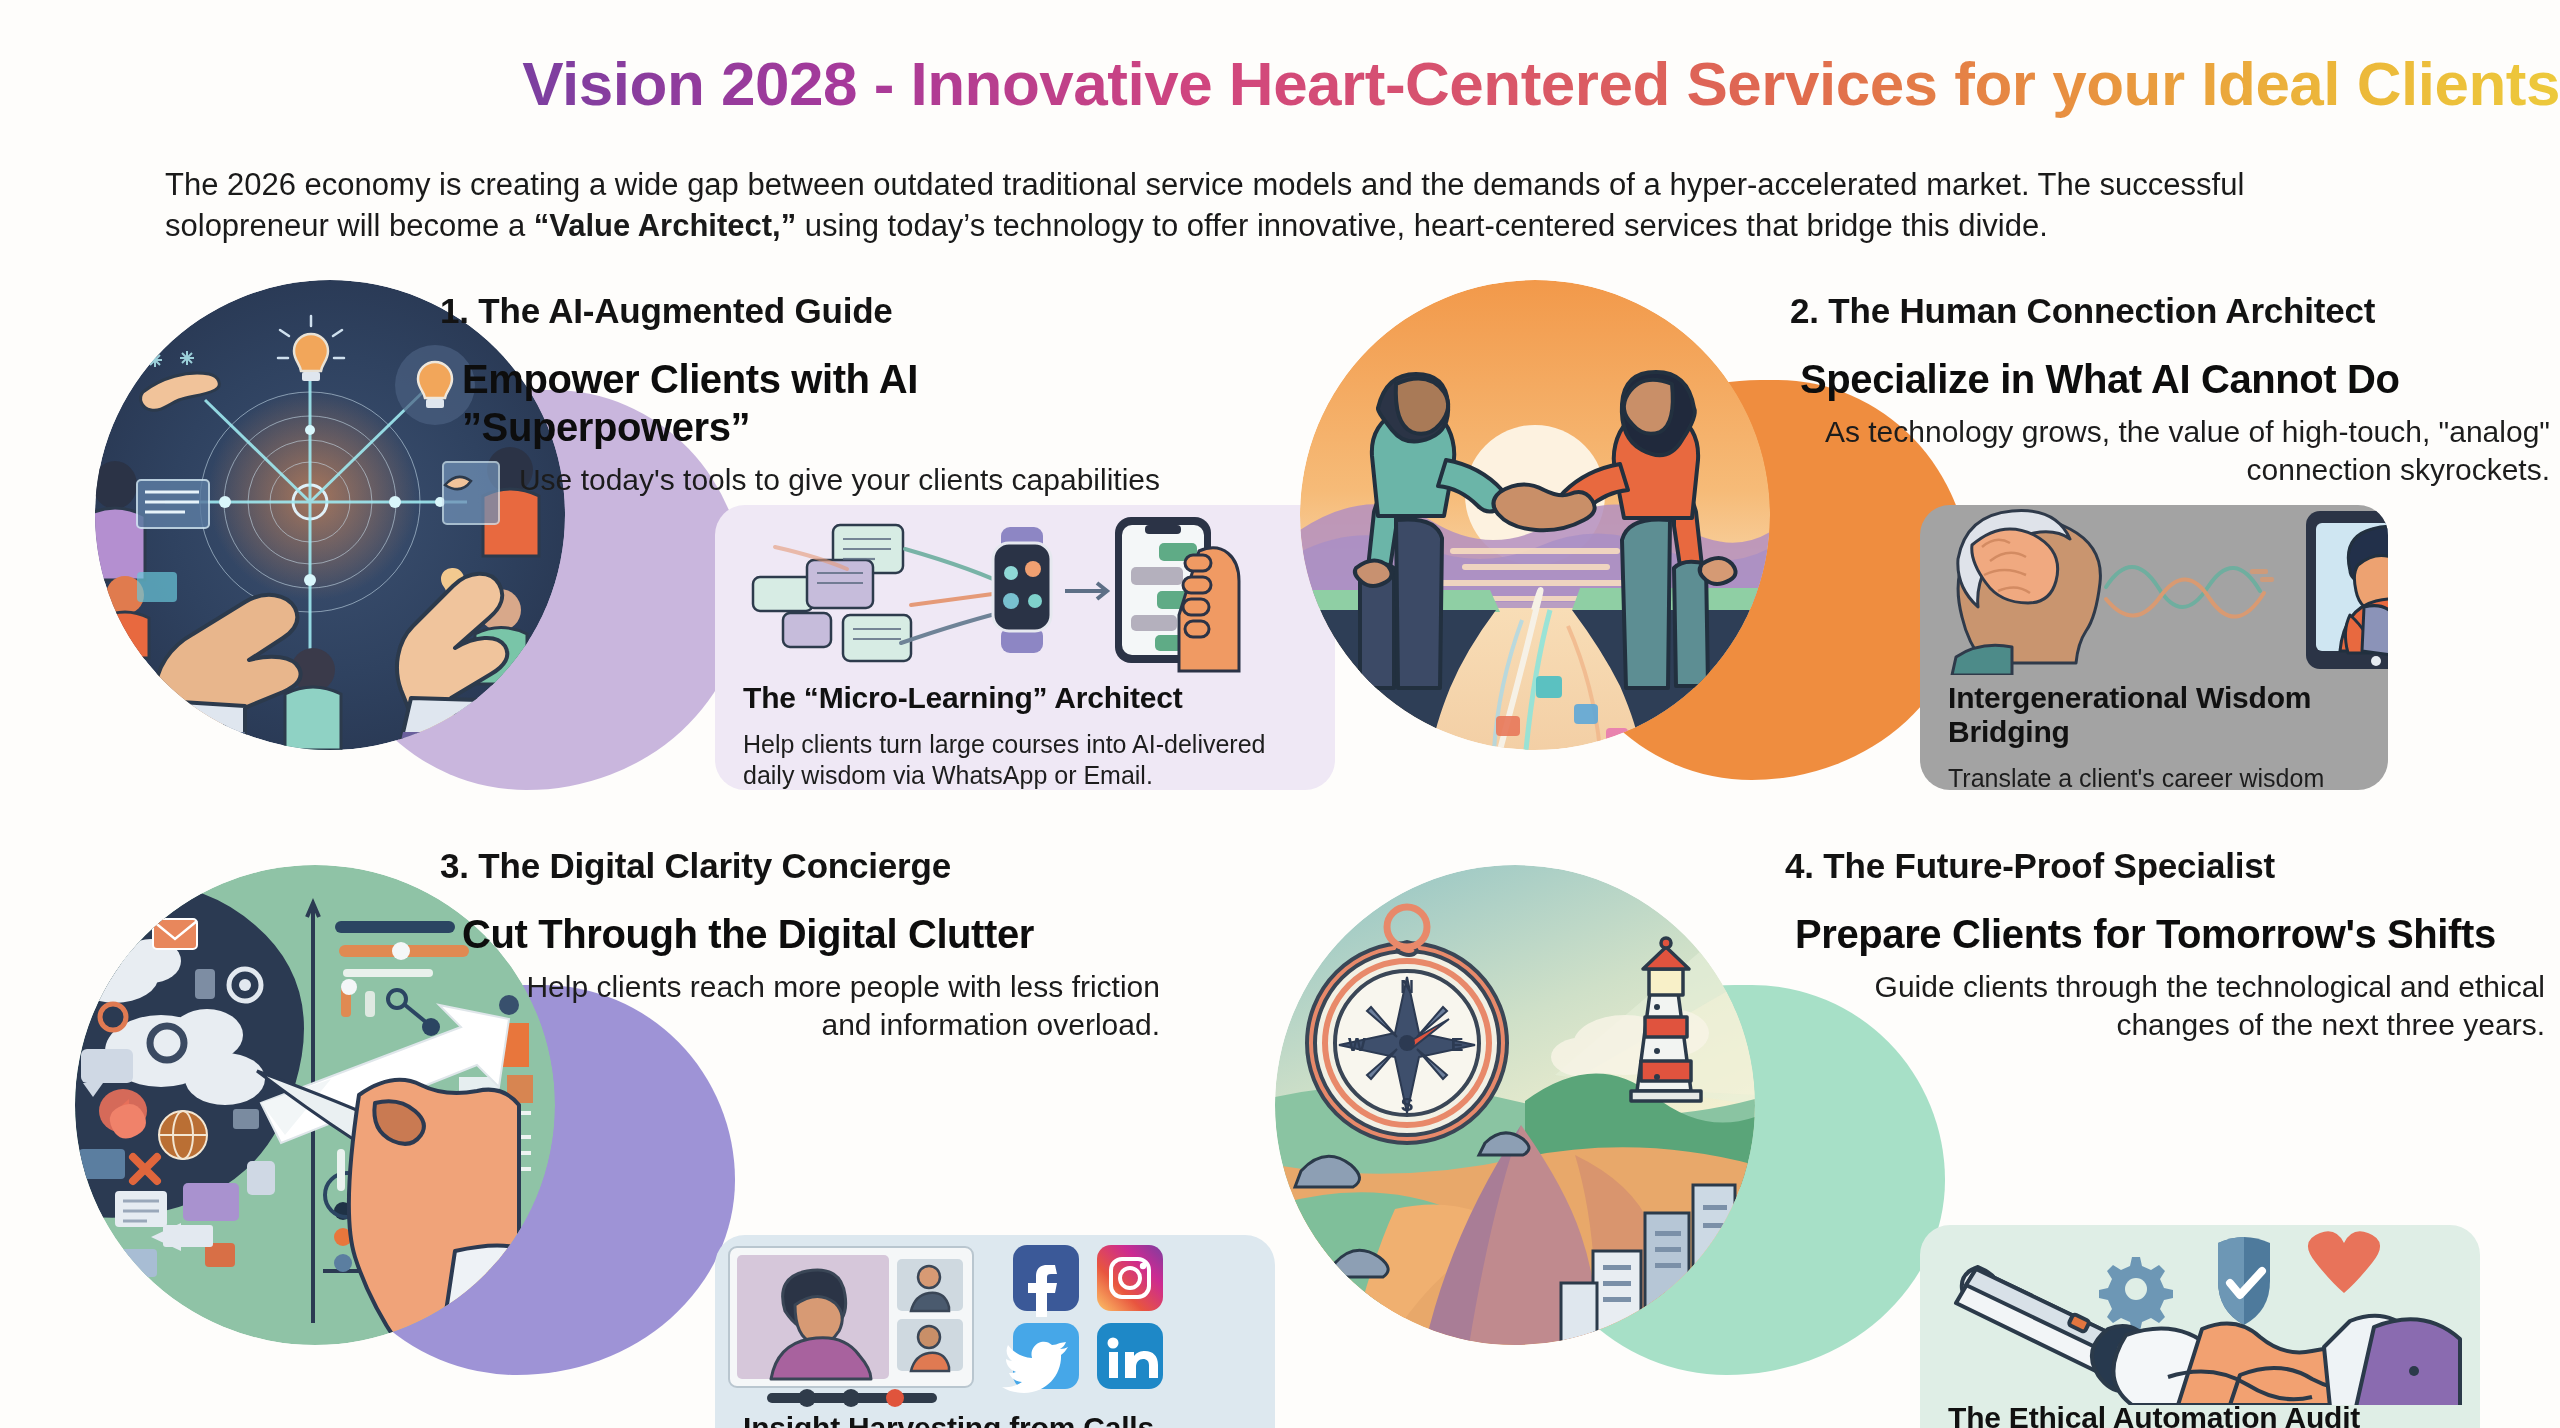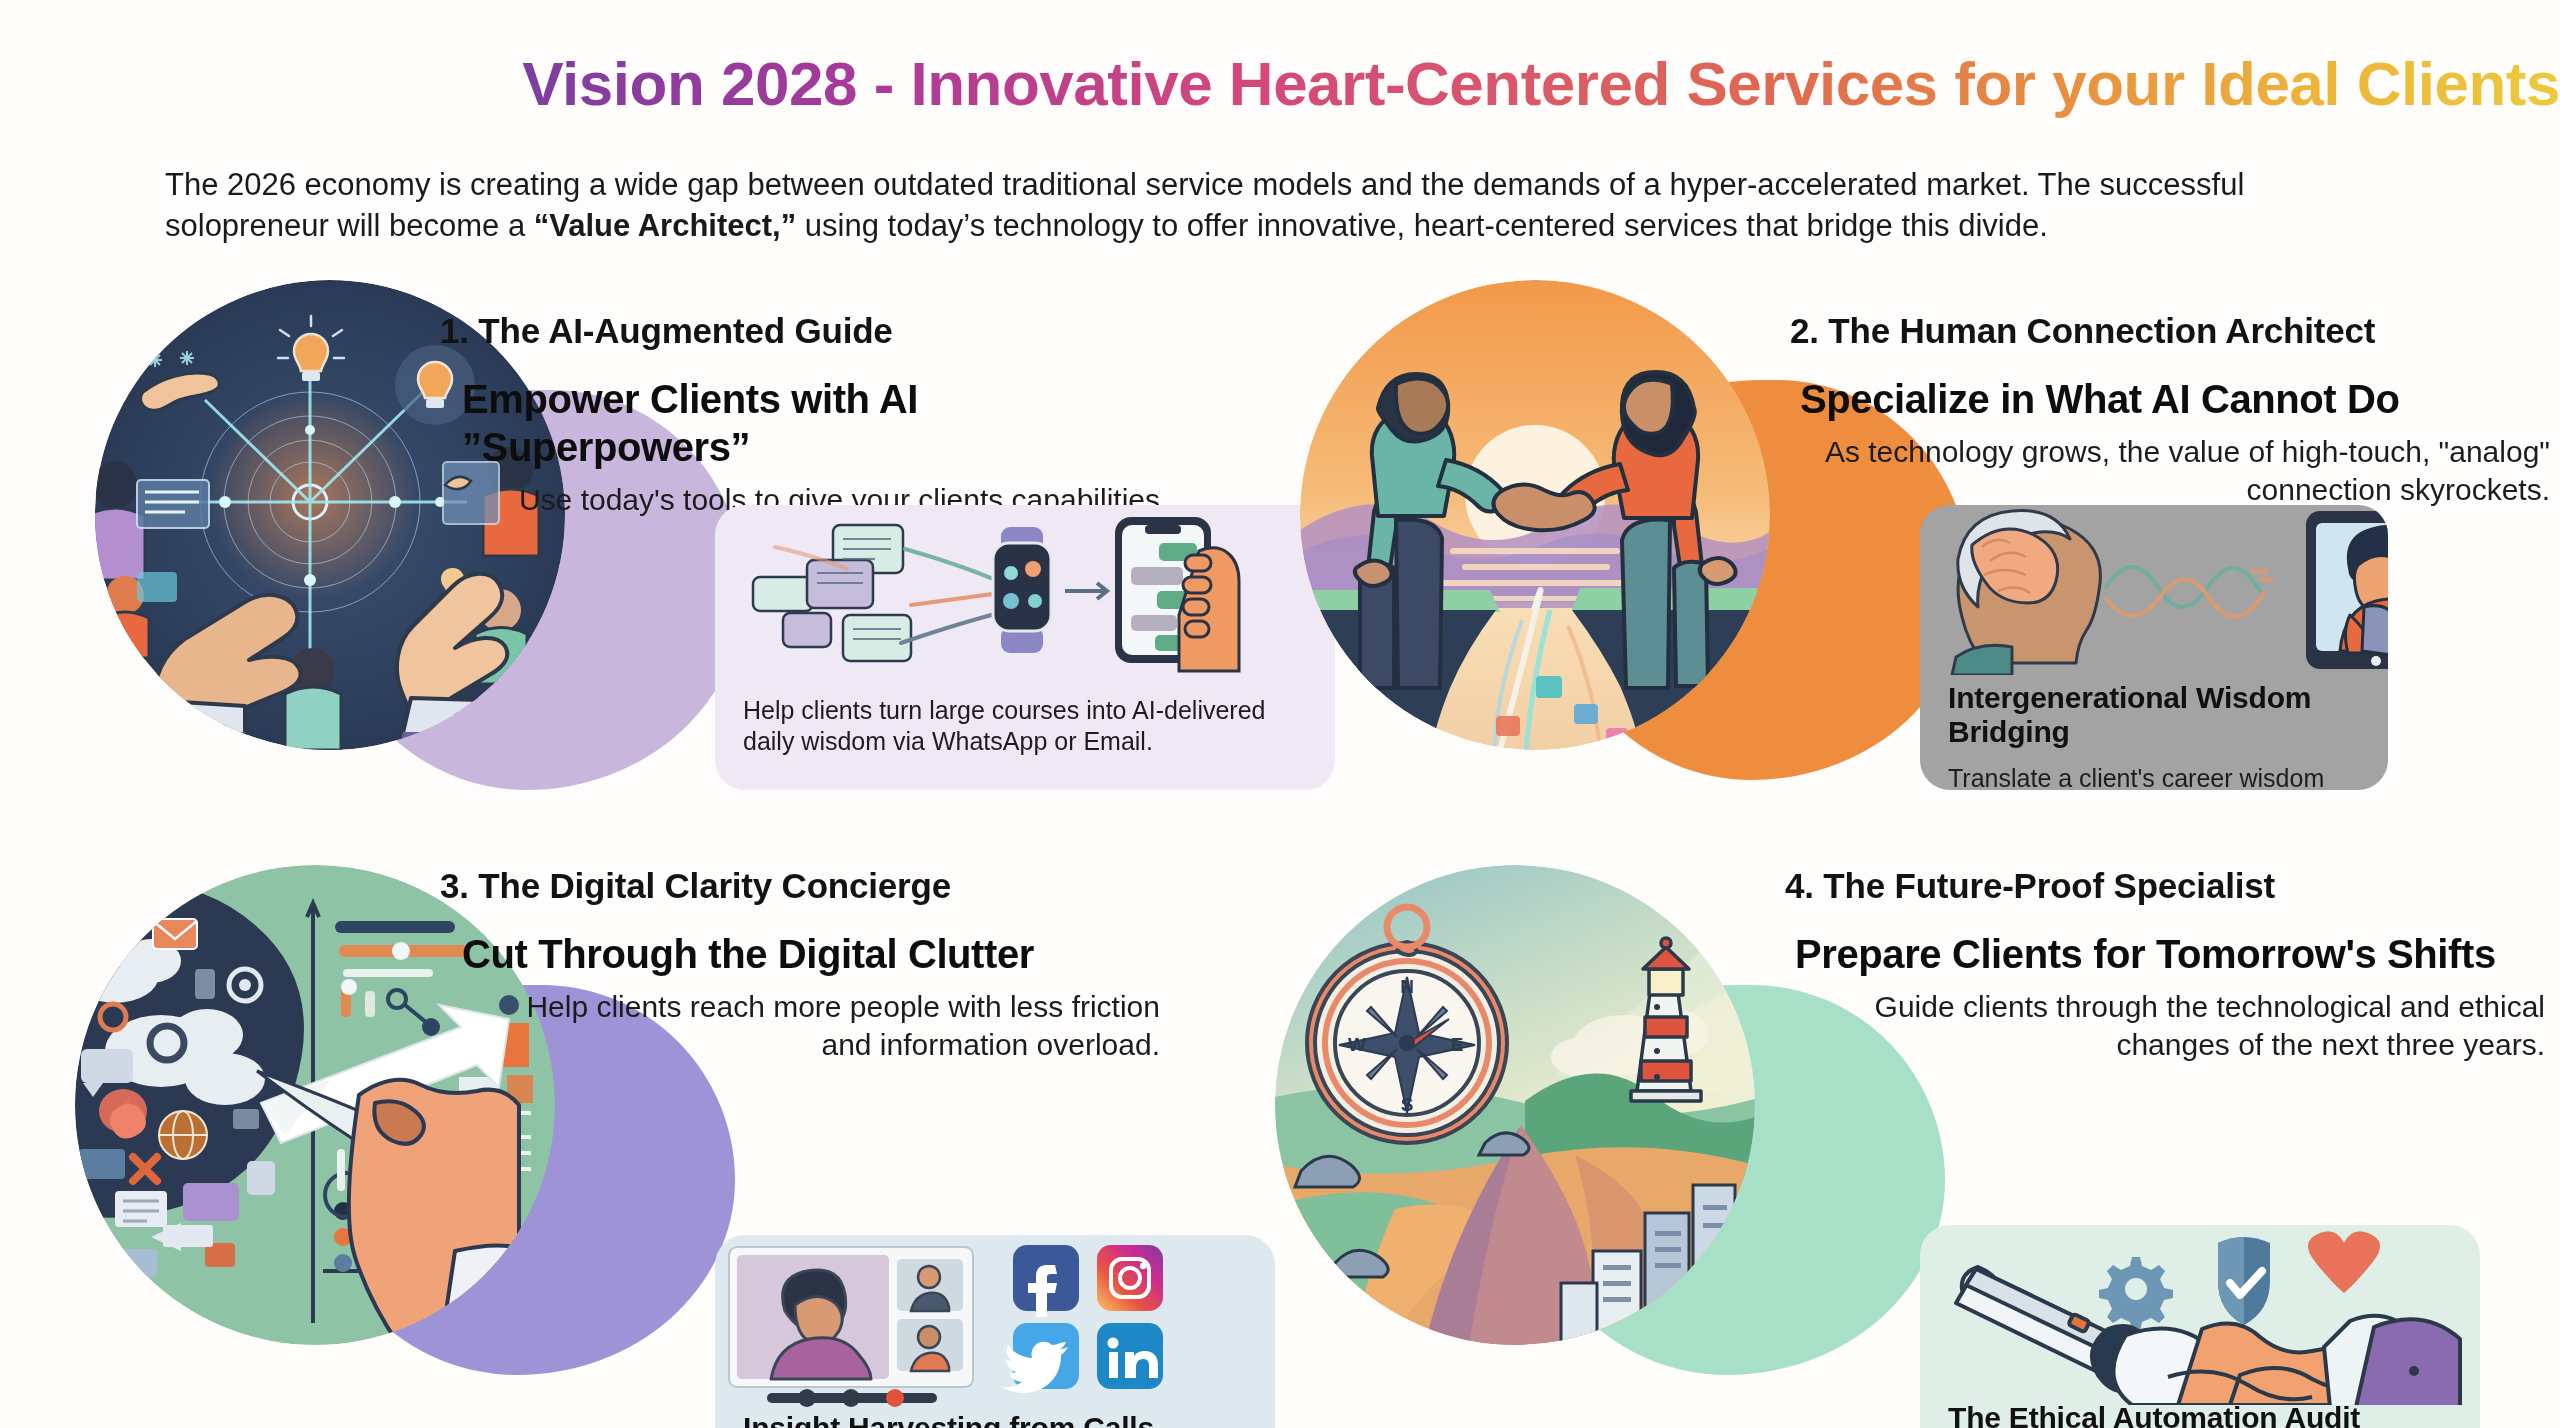--- a/index.html
+++ b/index.html
@@ -49,21 +49,21 @@
   }
   #q3 .circ,#q4 .circ{width:480px;height:480px}
 
   
   .txt{position:absolute;}
   #q1 .txt{left:440px;top:0;width:720px}
   #q2 .txt{left:510px;top:0;width:760px}
   #q3 .txt{left:440px;top:-10px;width:720px}
   #q4 .txt{left:505px;top:-10px;width:760px}
 
-  .hd1{font-size:35px;font-weight:bold;color:#131313;letter-spacing:-0.2px;line-height:1.18;margin-top:20px;}
+  .hd1{font-size:35px;font-weight:bold;color:#131313;letter-spacing:-0.2px;line-height:1.18;}
   .hd2{font-size:40px;font-weight:bold;color:#0d0d0d;letter-spacing:-0.4px;line-height:1.2;margin-top:24px;padding-left:22px;}
   .body{font-size:30px;color:#1c1c1c;line-height:1.27;margin-top:10px;padding-left:44px;text-align:right;}
   #q2 .hd2,#q4 .hd2{padding-left:10px}
   #q2 .body,#q4 .body{padding-left:10px}
 
   
   .card{position:absolute;border-radius:30px;overflow:hidden;}
   #q1 .card{left:715px;top:215px;width:620px;height:285px;background:#efe8f5}
   #q2 .card{left:640px;top:215px;width:468px;height:285px;background:#a3a3a3}
   #q3 .card{left:715px;top:380px;width:560px;height:290px;background:#dde8ef}
@@ -273,20 +273,21 @@
             <g fill="#f09a63" stroke="#2b3346" stroke-width="3">
               <rect x="70" y="38" width="26" height="16" rx="8"></rect>
                 <rect x="68" y="60" width="28" height="16" rx="8"></rect>
               <rect x="68" y="82" width="26" height="16" rx="8"></rect>
                 <rect x="70" y="104" width="24" height="16" rx="8"></rect>
             </g>
           </g>
         </svg>
       </div>
       <div class="card-txt">
+        <div class="card-hd">The “Micro-Learning” Architect</div>
         <div class="card-bd">Help clients turn large courses into AI-delivered daily wisdom via WhatsApp or Email.</div>
       </div>
     </div>
   </div>
 
   <div class="quad" id="q2">
 
     <div class="blob-wrap">
       <div class="lobe" style="left:250px;top:100px;width:420px;height:400px;background:#ef8d3f;"></div>
       <div class="circ">

